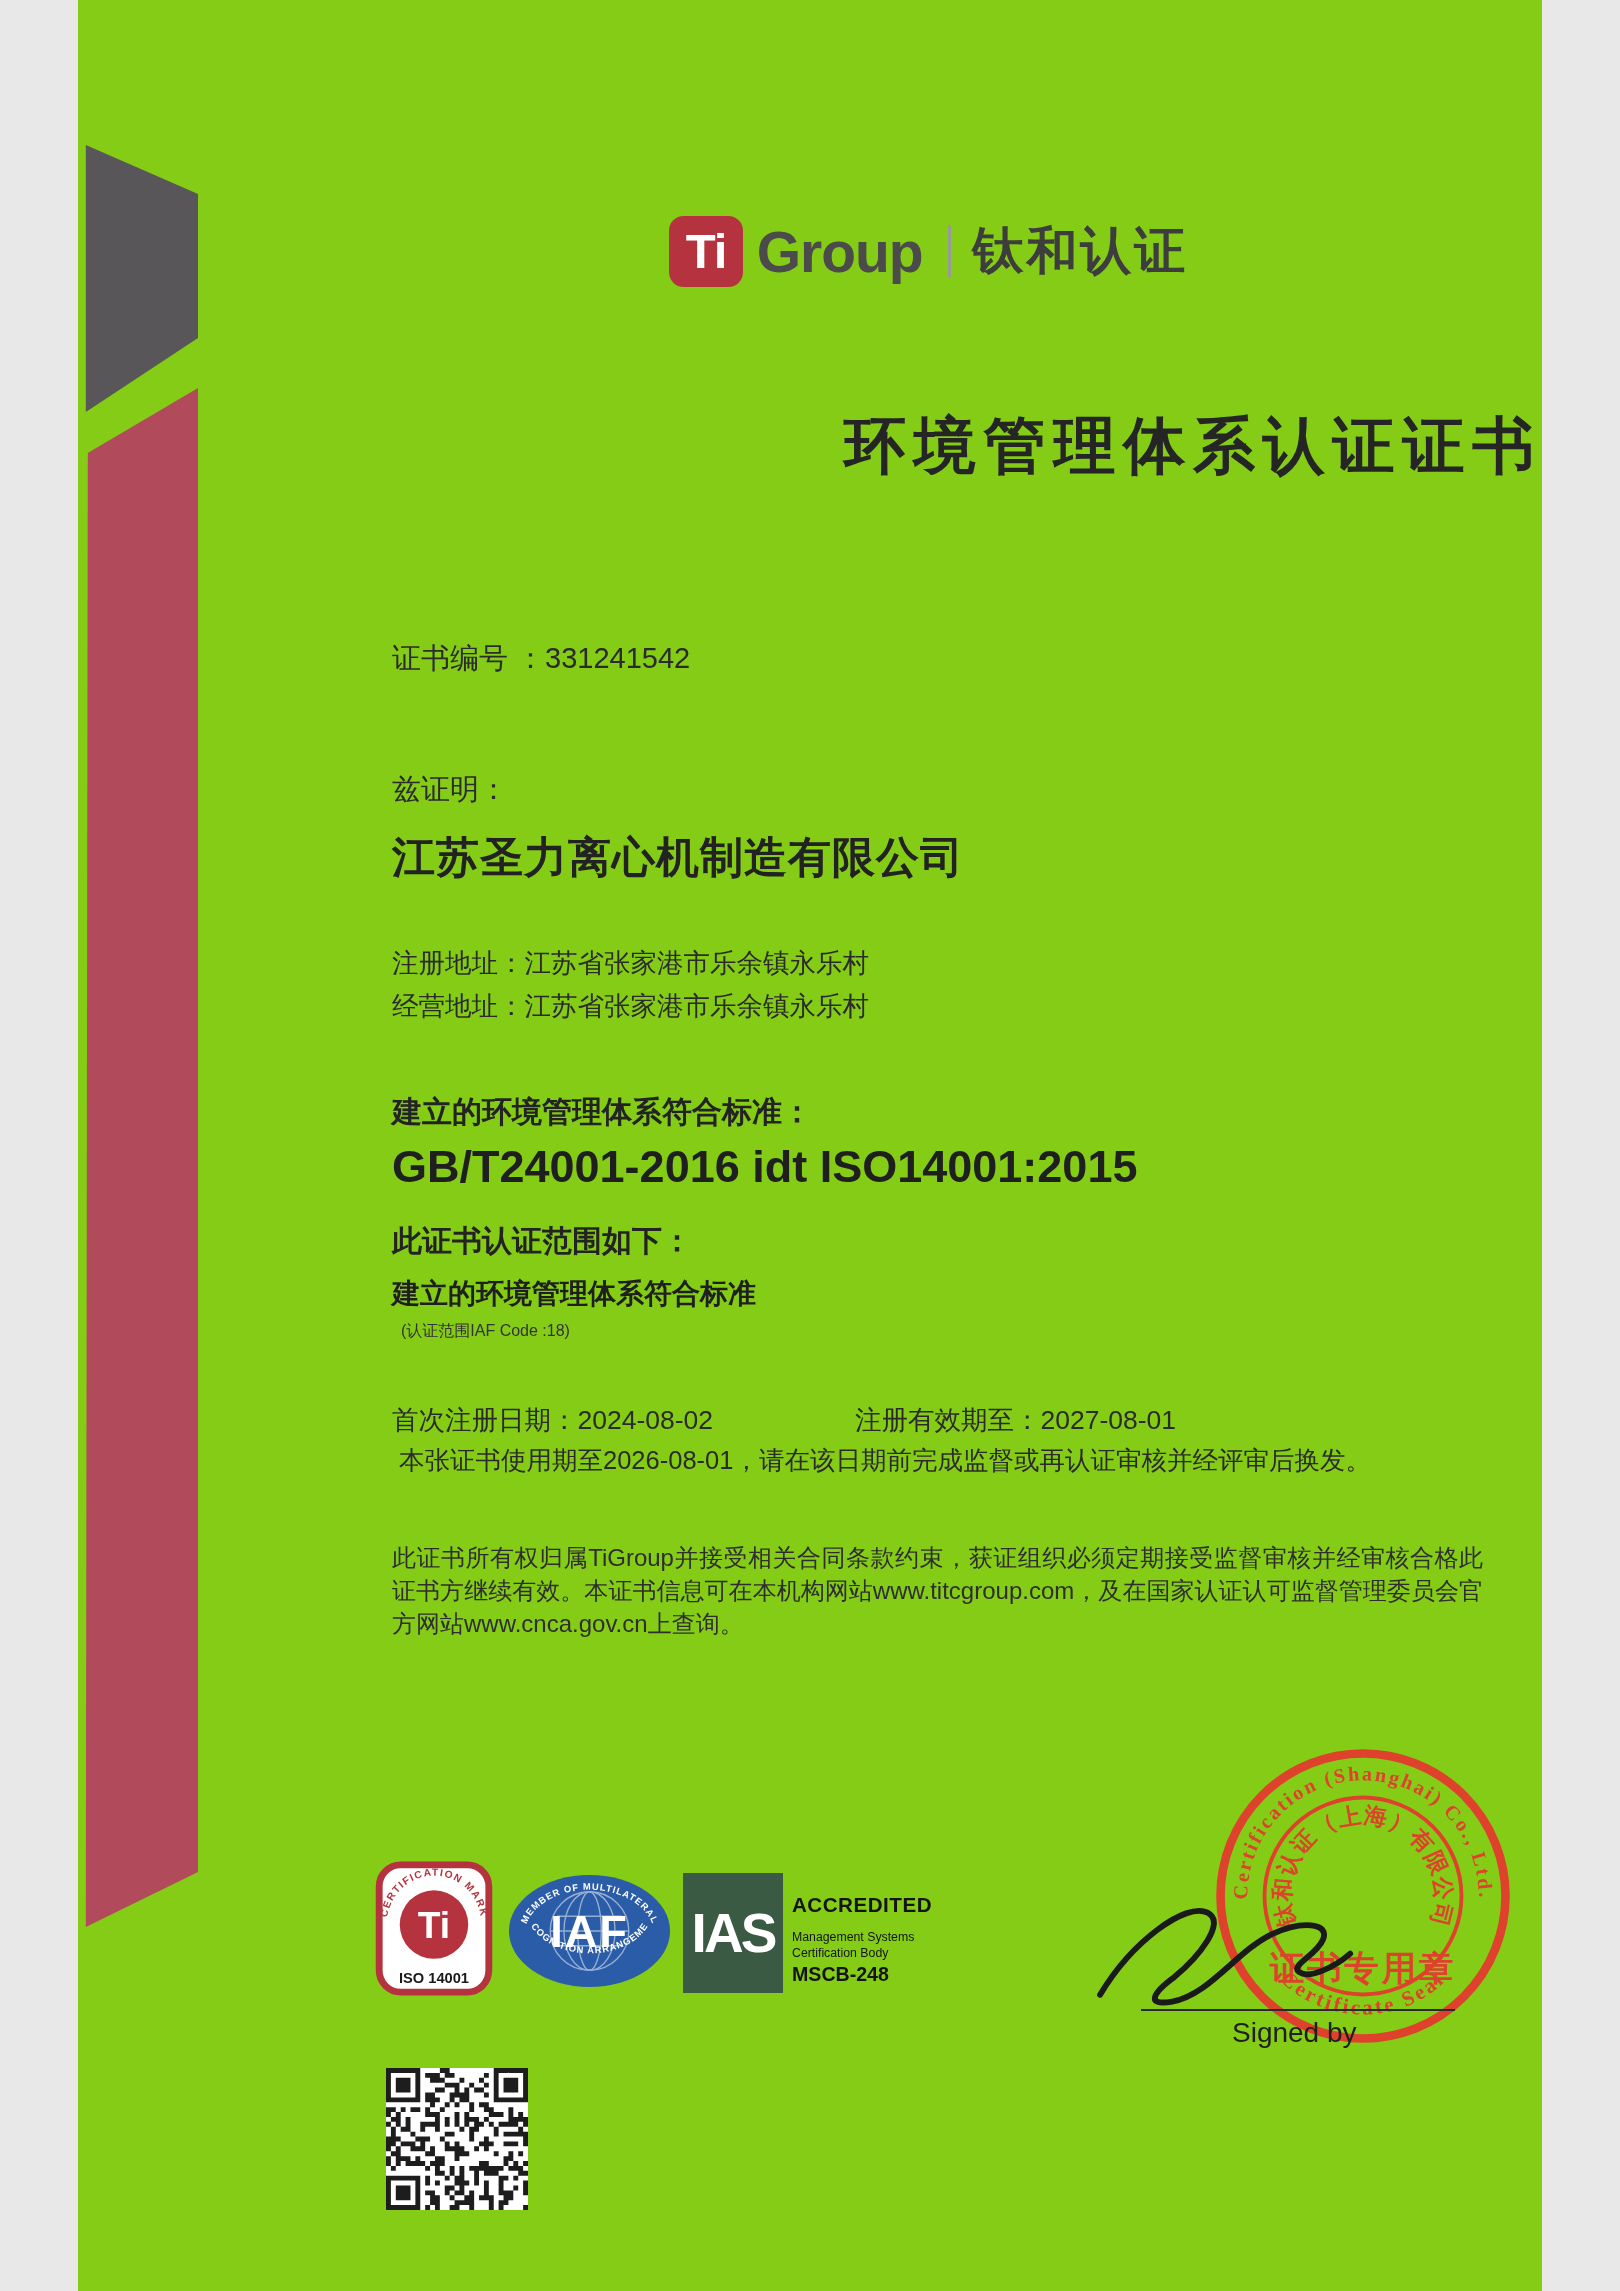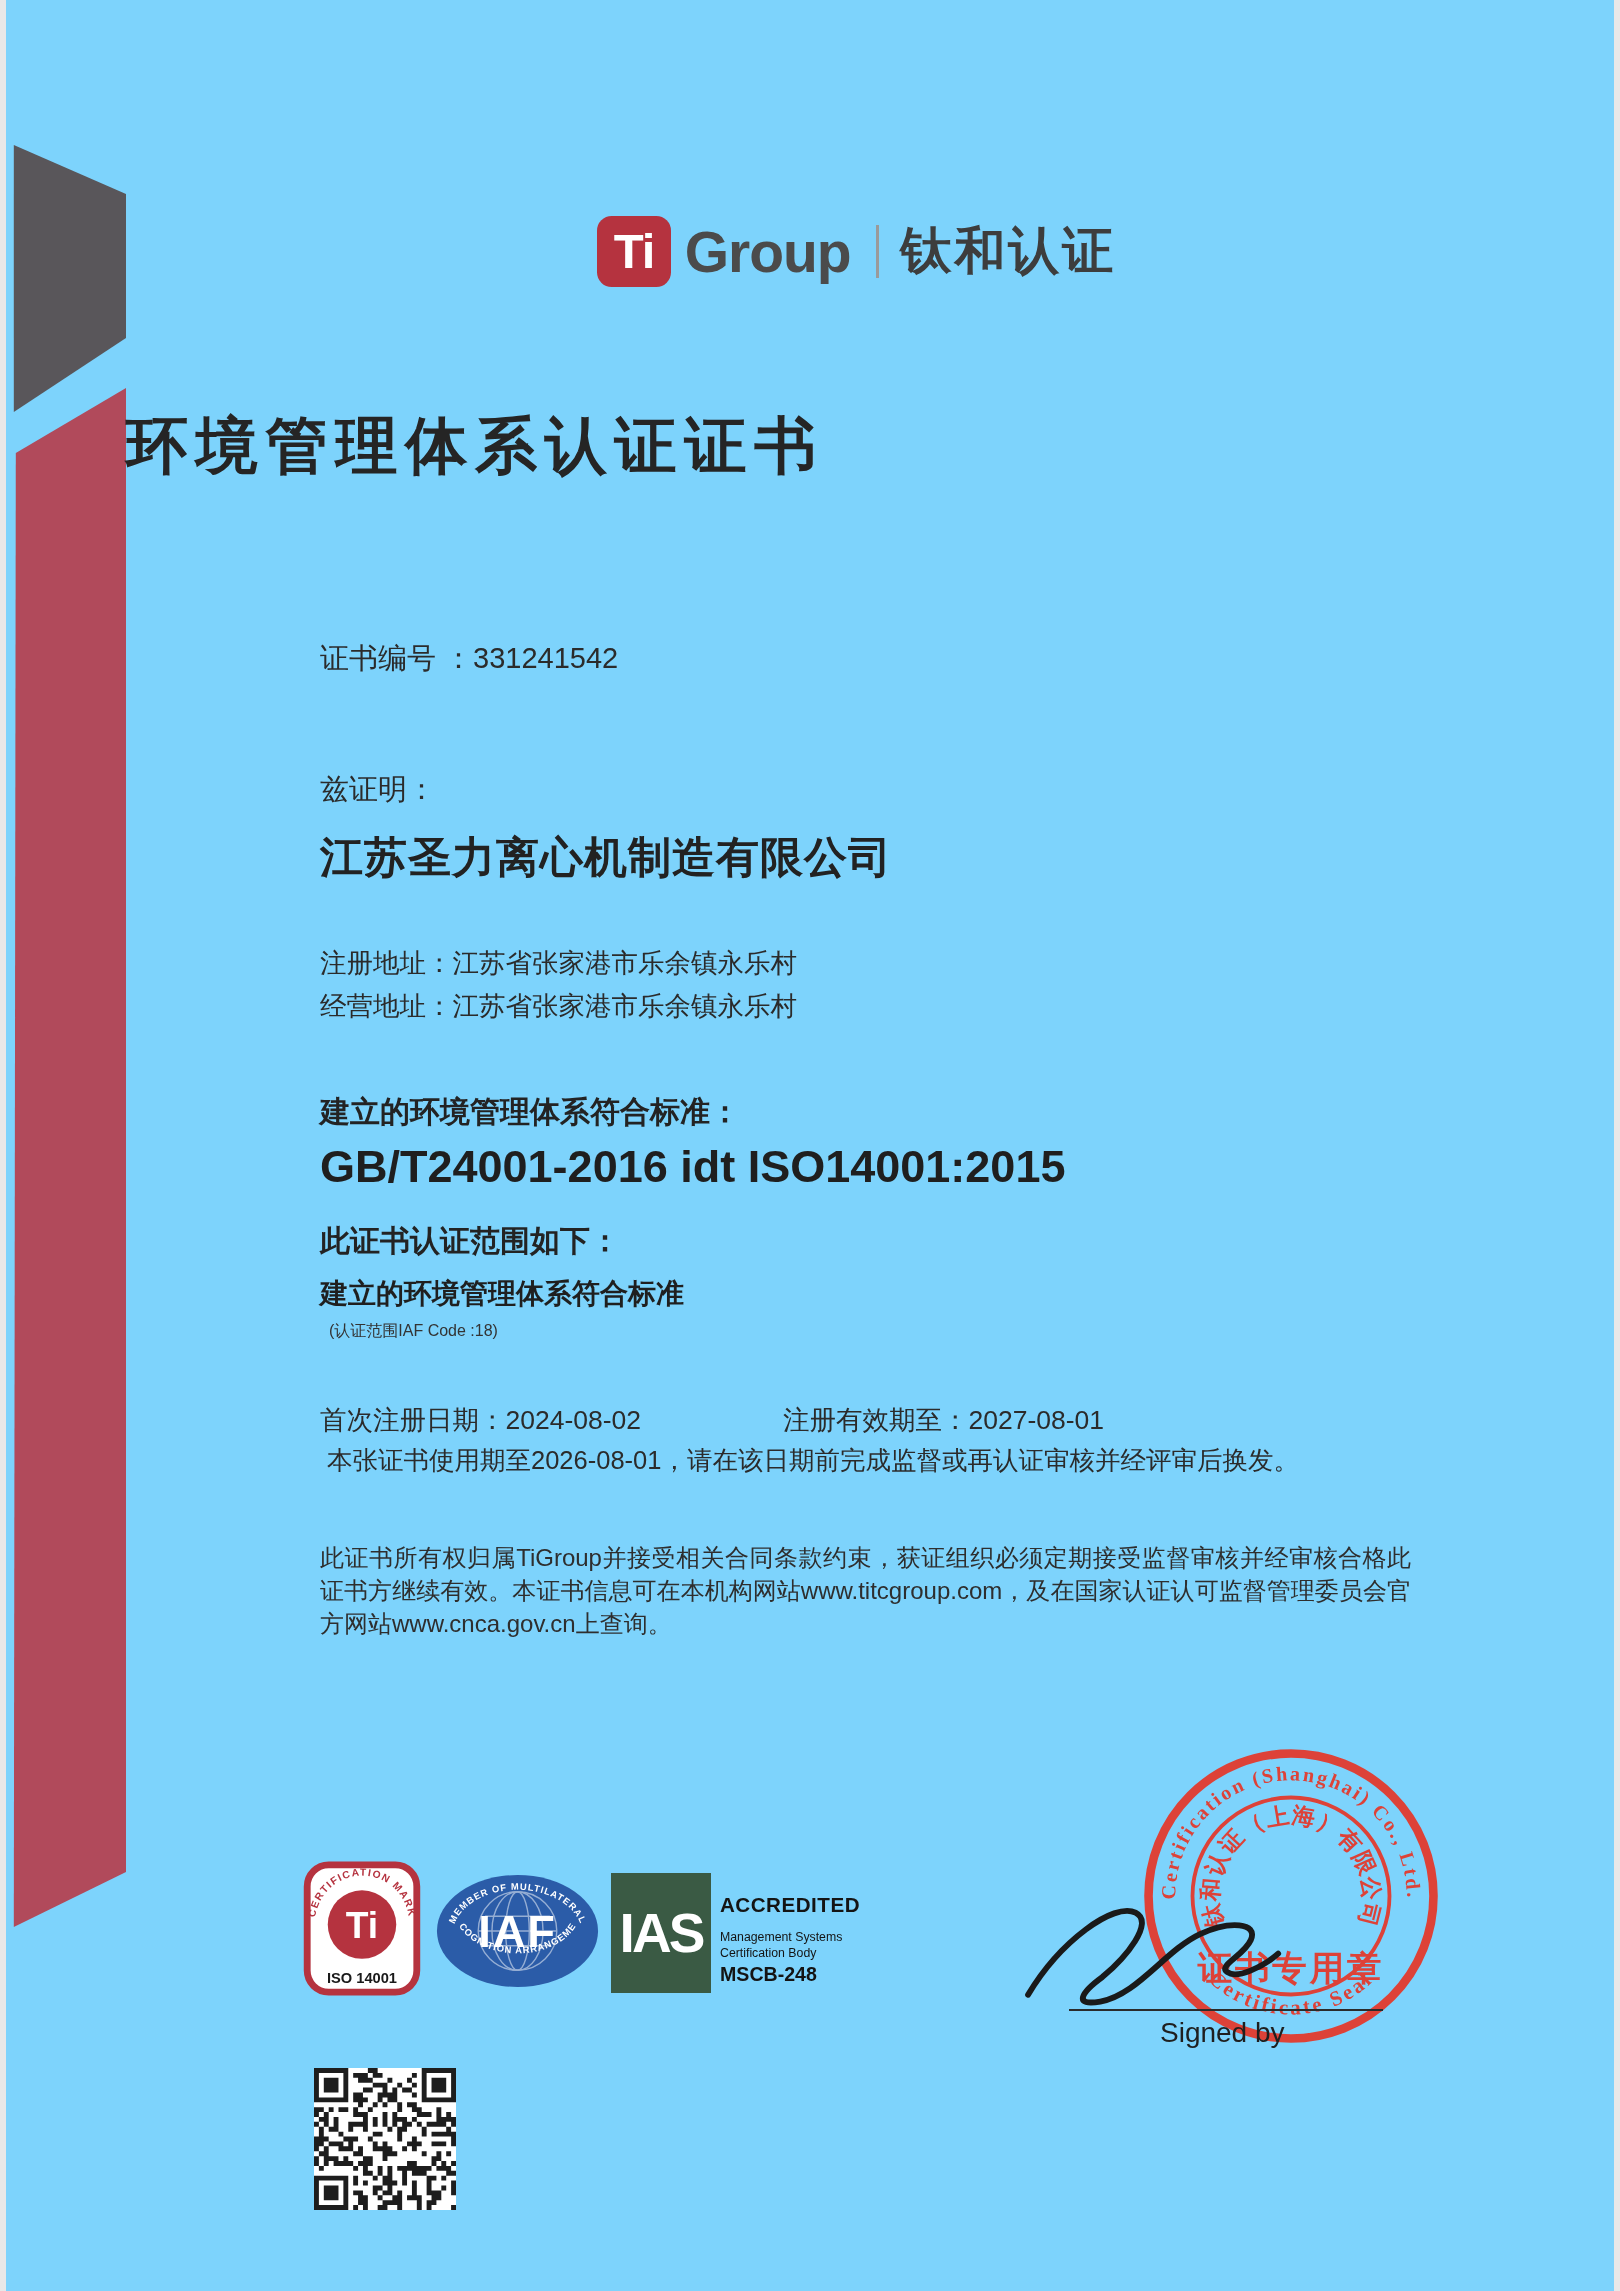--- a/index.html
+++ b/index.html
@@ -1,38 +1,38 @@
 <!DOCTYPE html>
 <html><head>
 <meta charset="utf-8">
 <style>
   html,body{margin:0;padding:0;background:#e8e8e8;}
   .page{
-    position:relative;width:1608px;height:2292px;background:#7dd3fc;
+    position:relative;width:1464px;height:2292px;background:#84cc16;
     font-family:"Liberation Sans","DejaVu Sans",sans-serif;color:#2b2b2b;
     overflow:hidden;margin:0 auto;
   }
   .abs{position:absolute;}
   
   .deco-gray{left:0;top:0;width:127px;height:421px;
     background:#59565a;
     clip-path:polygon(7.8px 145px,120px 194px,120px 338px,7.8px 412px);}
   .deco-red{left:0;top:0;width:127px;height:1936px;
     background:#b14a5b;
     clip-path:polygon(9.8px 453px,120px 388px,120px 1872px,7.8px 1927px);}
   
   .logo-row{left:591px;top:216px;display:flex;align-items:center;gap:13.7px;}
   .logo-badge{width:74px;height:71px;background:#b5333f;border-radius:14.7px;
     display:flex;align-items:center;justify-content:center;}
   .logo-badge span{color:#fff;font-size:49px;font-weight:700;letter-spacing:-1px;transform:translateY(-1px);}
   .logo-group{font-size:57px;font-weight:700;color:#4b4b4b;letter-spacing:-1px;}
   .logo-divider{width:2.9px;height:53px;background:#9a9a9a;margin:0 7.8px 0 11.8px;}
   .logo-cn{font-size:51px;font-weight:600;color:#3d3d3d;letter-spacing:2.9px;}
   
-  .title{left:120px;right:0;top:404px;text-align:left;font-size:62px;font-weight:700;
+  .title{left:120px;right:0;top:404px;text-align:right;font-size:62px;font-weight:700;
     letter-spacing:7.8px;color:#252525;}
   .t27{font-size:26.5px;}
   .cert-row{left:314px;top:639px;font-size:29px;}
   .intro{left:314px;top:770px;font-size:29px;}
   .company{left:314px;top:829px;font-size:43px;font-weight:700;color:#222;letter-spacing:1px;}
   .credit{left:314px;top:902px;}
   .regaddr{left:314px;top:945px;}
   .bizaddr{left:314px;top:988px;}
   .stdintro{left:314px;top:1092px;font-size:30px;font-weight:600;color:#232323;}
   .standard{left:314px;top:1141px;font-size:45px;font-weight:700;color:#1f1f1f;letter-spacing:0px;}

